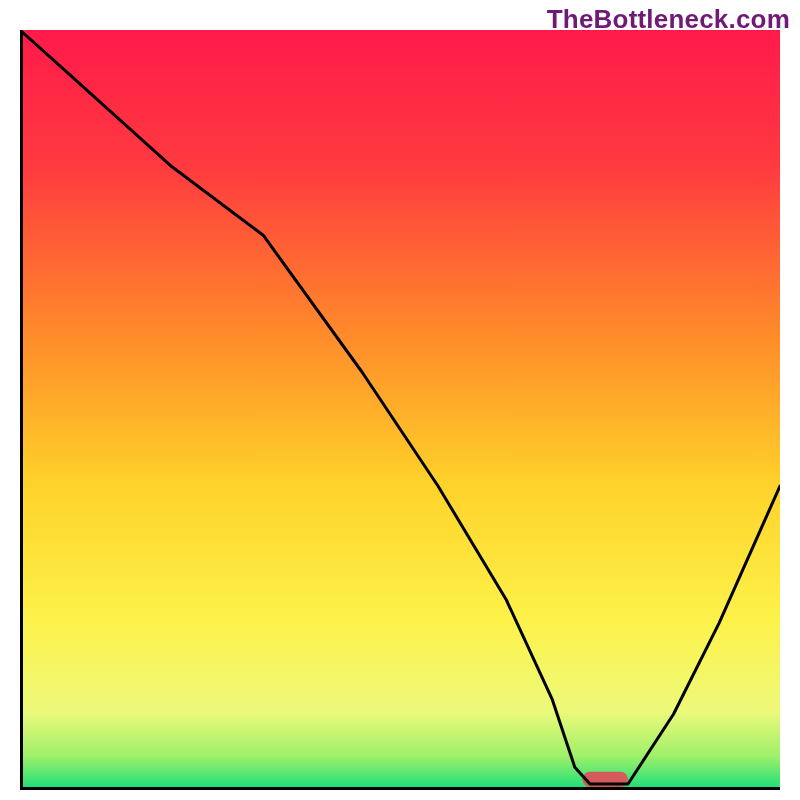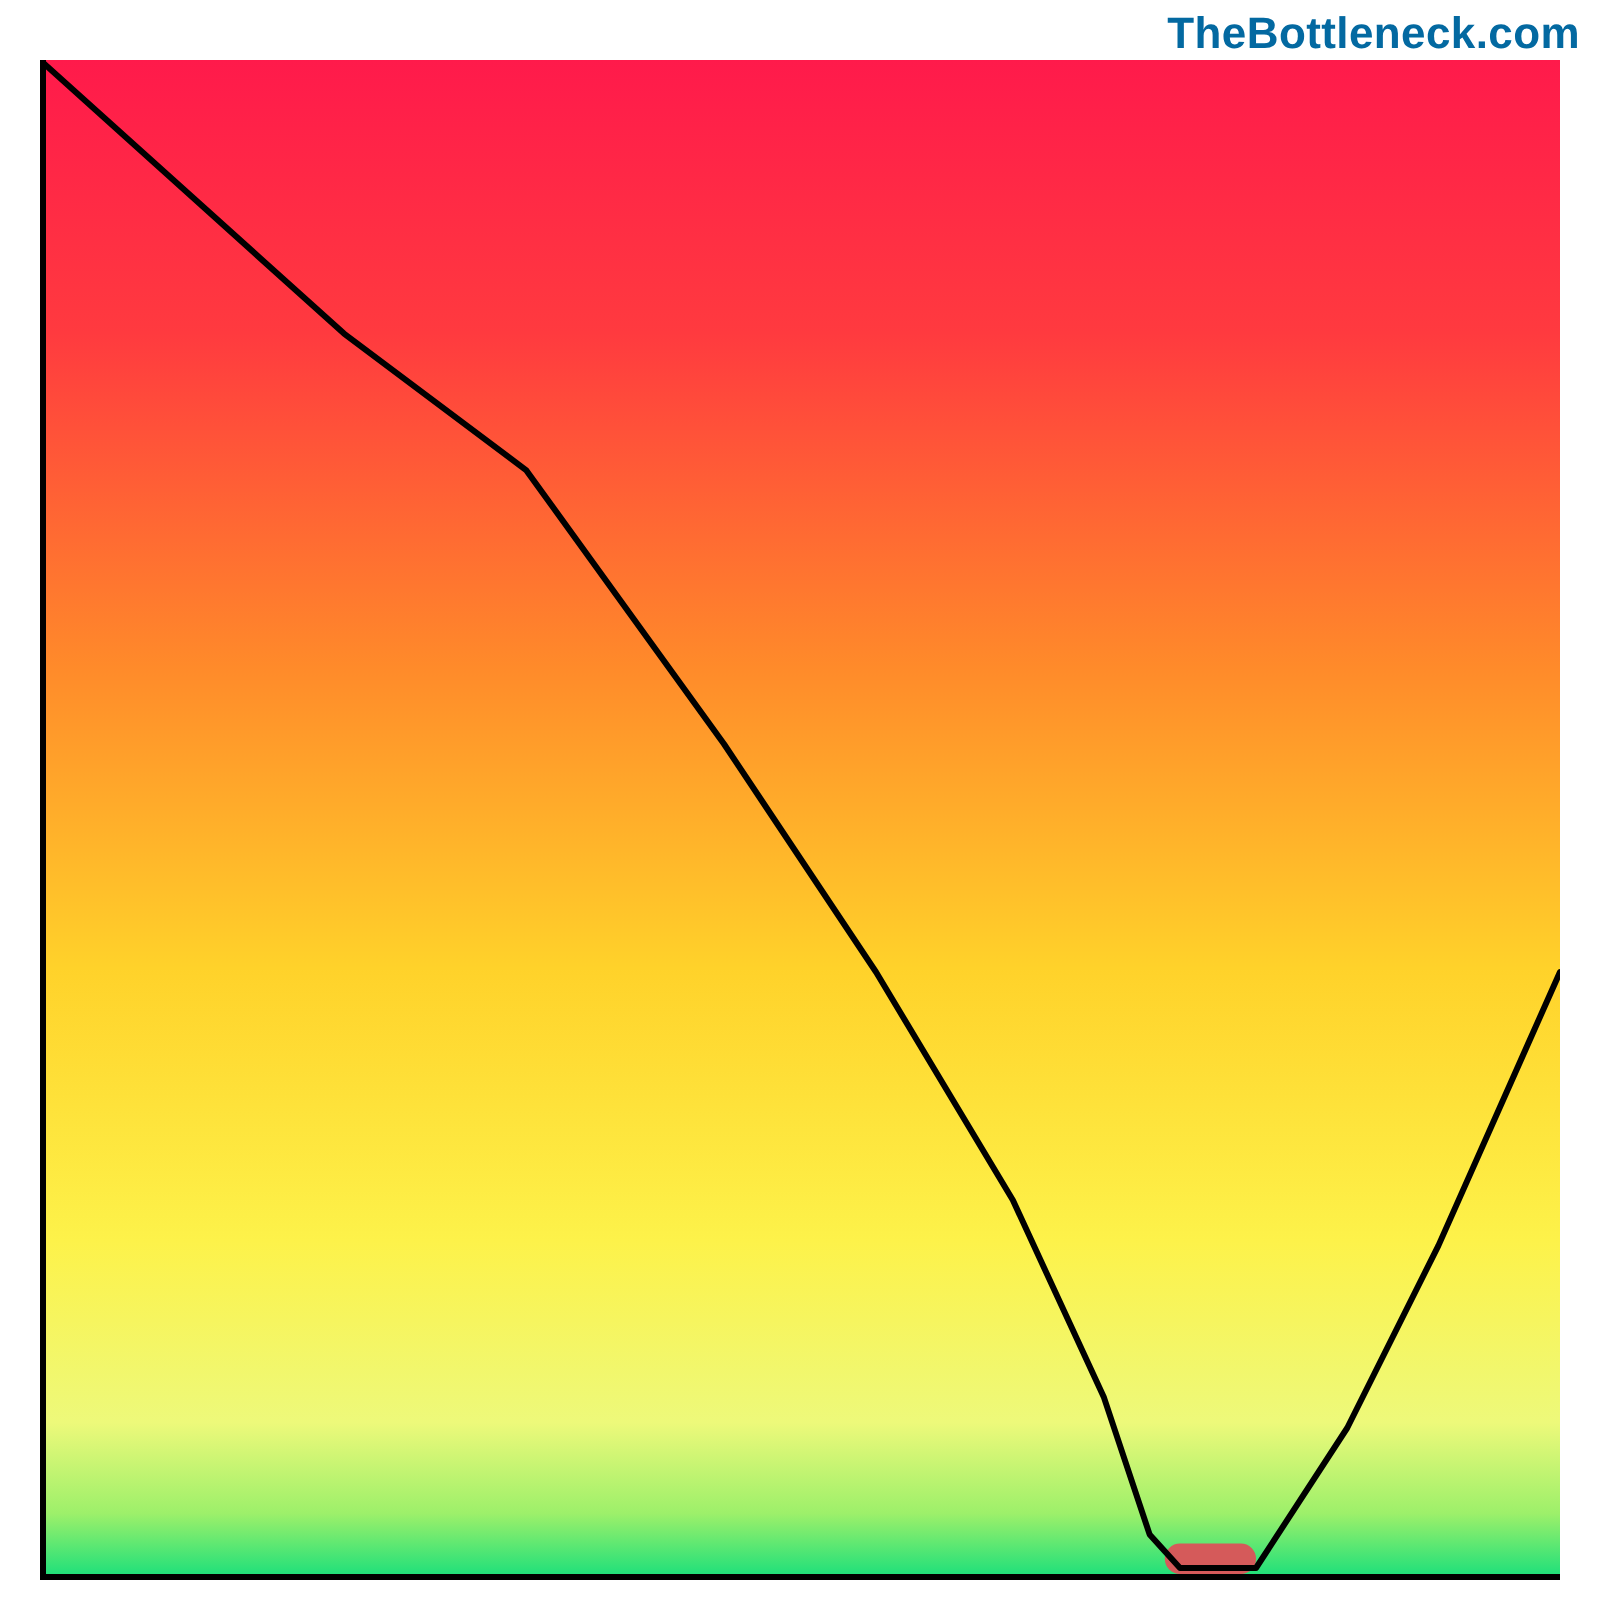--- a/index.html
+++ b/index.html
@@ -13,23 +13,23 @@
   .stage {
     position: relative;
     width: 800px;
     height: 800px;
     overflow: hidden;
   }
   .watermark {
     position: absolute;
     top: 4px;
     right: 10px;
-    font-size: 22px;
+    font-size: 26px;
     font-weight: 600;
-    color: #0369a1;
+    color: #701a75;
     letter-spacing: 0.2px;
     user-select: none;
   }
   .plot {
     position: absolute;
     left: 20px;
     top: 30px;
     width: 760px;
     height: 760px;
   }

